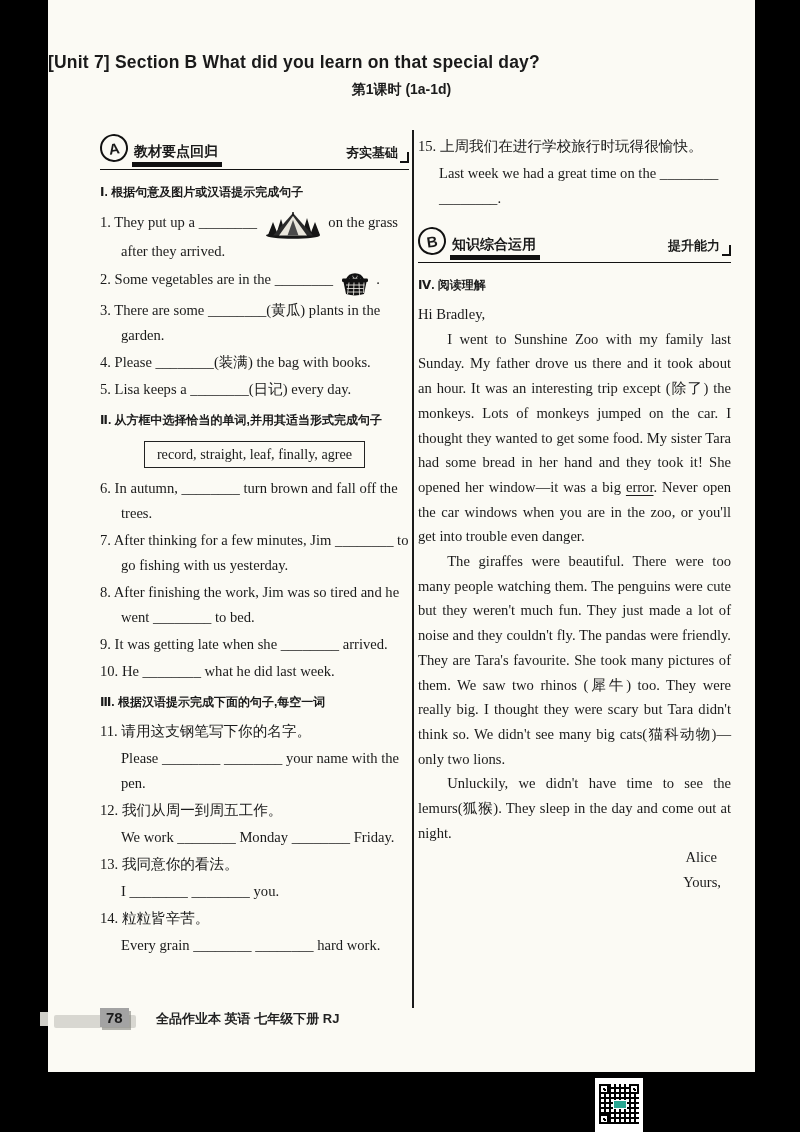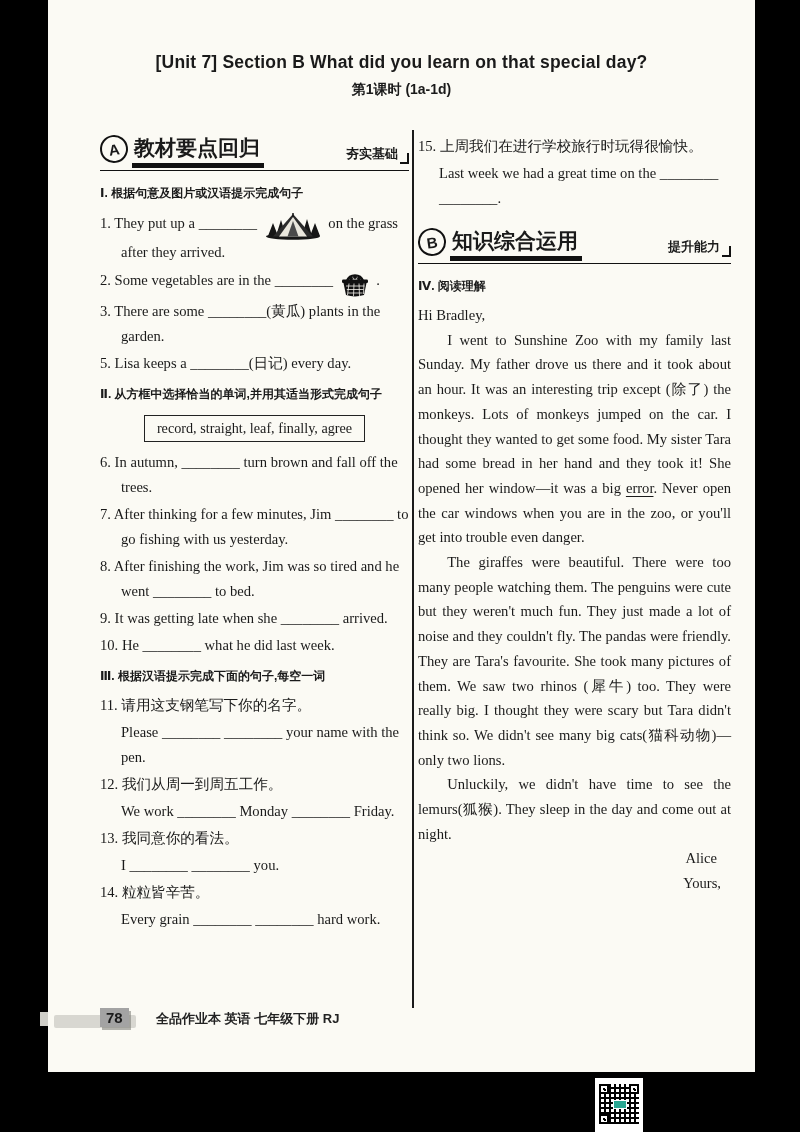--- a/index.html
+++ b/index.html
@@ -1,35 +1,35 @@
 <!DOCTYPE html>
 <html><head>
 <meta charset="utf-8">
 <style>
   html,body{margin:0;padding:0;background:#000;}
   .canvas{position:relative;width:800px;height:1132px;background:#000;overflow:hidden;
           font-family:"Liberation Serif","DejaVu Serif",serif;color:#1a1a1a;}
   .page{position:absolute;left:48px;top:0;width:707px;height:1072px;background:#fbfaf4;}
   
-  .title{margin-top:52px;text-align:center;font-family:"Liberation Sans","DejaVu Sans",sans-serif;
+  .title{margin-top:52px;font-family:"Liberation Sans","DejaVu Sans",sans-serif;
          font-weight:700;font-size:17.5px;letter-spacing:.2px;}
   .subtitle{margin-top:8px;text-align:center;font-family:"Liberation Sans","DejaVu Sans",sans-serif;
          font-weight:700;font-size:14px;}
   
   .col{position:absolute;top:118px;}
   .col.left{left:52px;width:309px;}
   .col.right{left:370px;width:313px;}
   .col-divider{position:absolute;left:364px;top:130px;height:878px;width:1.5px;background:#1a1a1a;}
   
   .sec-header{position:relative;display:flex;align-items:flex-end;margin:16px 0 10px 0;
               padding-bottom:7px;border-bottom:1.5px solid #111;}
   .badge{display:inline-flex;align-items:center;justify-content:center;width:24px;height:24px;
          border:2.5px solid #111;border-radius:50%;font-family:"Liberation Sans",sans-serif;
          font-weight:700;font-size:15px;transform:rotate(-8deg);background:#fbfaf4;margin-right:4px;}
-  .sec-title{font-family:"Liberation Sans","DejaVu Sans",sans-serif;font-weight:700;font-size:21px;
+  .sec-title{font-family:"Liberation Sans","DejaVu Sans",sans-serif;font-weight:700;font-size:14px;
              box-shadow:0 5px 0 #111;padding:0 4px 1px 2px;}
   .sec-tag{margin-left:auto;font-family:"Liberation Sans",sans-serif;font-weight:700;font-size:13px;
            display:flex;align-items:center;}
   .corner{display:inline-block;width:7px;height:9px;border-right:2px solid #111;border-bottom:2px solid #111;
           margin-left:2px;position:relative;top:4px;}
   
   .part-heading{font-family:"Liberation Sans","DejaVu Sans",sans-serif;font-weight:700;font-size:12px;
                 line-height:25px;margin:6px 0 4px 0;padding-left:24px;text-indent:-24px;}
   .q{font-size:14.6px;line-height:25px;margin:2px 0;padding-left:21px;text-indent:-21px;}
   .q .inline-art{vertical-align:middle;margin:0 3px;}
@@ -107,20 +107,21 @@
           <circle cx="19" cy="11.5" r="2" fill="#111"></circle>
           <rect x="2" y="12.5" width="26" height="3.4" rx="1.2" fill="#111"></rect>
           <path d="M3.5 16 L26.5 16 L24 28 Q15 30.8 6 28 Z" fill="#111"></path>
           <path d="M6 19 L24.5 19 M6.8 22.5 L23.6 22.5 M7.8 26 L22.6 26" stroke="#f5f3ec" stroke-width=".8"></path>
           <path d="M9 16.5 L7.5 28 M14 16.5 L13.5 29 M19 16.5 L19.5 29 M24 16.5 L23.5 27" stroke="#f5f3ec" stroke-width=".8"></path>
         </svg>
         <span>.</span>
       </div>
 
       <div class="q">3. There are some ________(黄瓜) plants in the garden.</div>
+      <div class="q">4. Please ________(装满) the bag with books.</div>
       <div class="q">5. Lisa keeps a ________(日记) every day.</div>
 
       <div class="part-heading">Ⅱ. 从方框中选择恰当的单词,并用其适当形式完成句子</div>
       <div class="word-box">record, straight, leaf, finally, agree</div>
 
       <div class="q">6. In autumn, ________ turn brown and fall off the trees.</div>
       <div class="q">7. After thinking for a few minutes, Jim ________ to go fishing with us yesterday.</div>
       <div class="q">8. After finishing the work, Jim was so tired and he went ________ to bed.</div>
       <div class="q">9. It was getting late when she ________ arrived.</div>
       <div class="q">10. He ________ what he did last week.</div>

